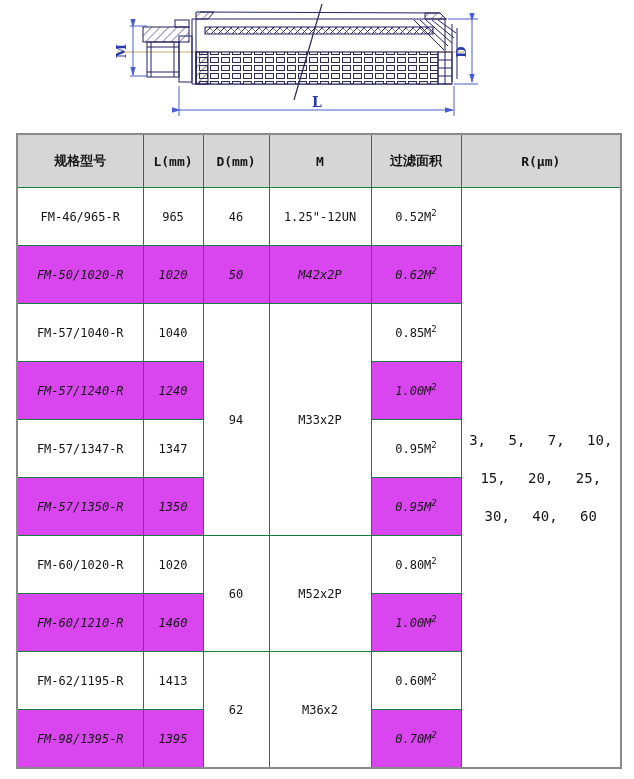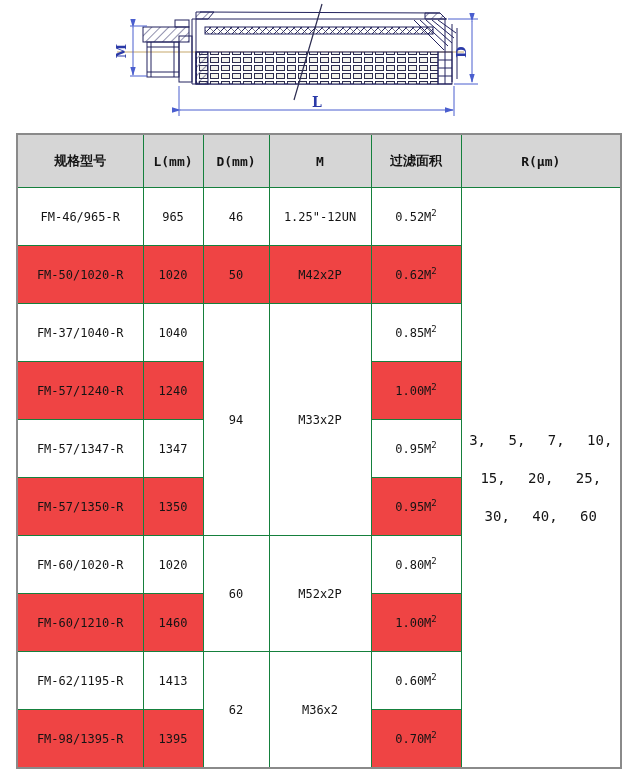--- a/index.html
+++ b/index.html
@@ -15,21 +15,21 @@
     background:#d6d6d6;height:50px;
     font-weight:bold;font-size:13px;
     font-family:"DejaVu Sans Mono","Liberation Sans",sans-serif;
   }
   table.spec td{
     height:55px;font-size:12px;
     font-family:"DejaVu Sans Mono","Liberation Sans",sans-serif;
     margin-top:36px;
   }
   td.white{background:#ffffff;}
-  td.blue{background:#ef4444;}
+  td.blue{background:#d946ef;font-style:italic;}
   td sup{font-size:9px;line-height:0;vertical-align:super;}
   td.micron{background:#ffffff;}
   .micron-line{line-height:38px;word-spacing:14px;font-size:14px;}
 </style>
 </head>
 <body>
 
 <div class="drawing-wrap">
   <svg width="634" height="133" viewBox="0 0 634 133">
     <defs>
@@ -147,21 +147,21 @@
           </td>
         </tr>
         <tr>
           <td class="blue">FM-50/1020-R</td>
           <td class="blue">1020</td>
           <td class="blue">50</td>
           <td class="blue">M42x2P</td>
           <td class="blue">0.62M<sup>2</sup></td>
         </tr>
         <tr>
-          <td class="white">FM-37/1040-R</td>
+          <td class="white">FM-57/1040-R</td>
           <td class="white">1040</td>
           <td class="white" rowspan="4">94</td>
           <td class="white" rowspan="4">M33x2P</td>
           <td class="white">0.85M<sup>2</sup></td>
         </tr>
         <tr>
           <td class="blue">FM-57/1240-R</td>
           <td class="blue">1240</td>
           <td class="blue">1.00M<sup>2</sup></td>
         </tr>

